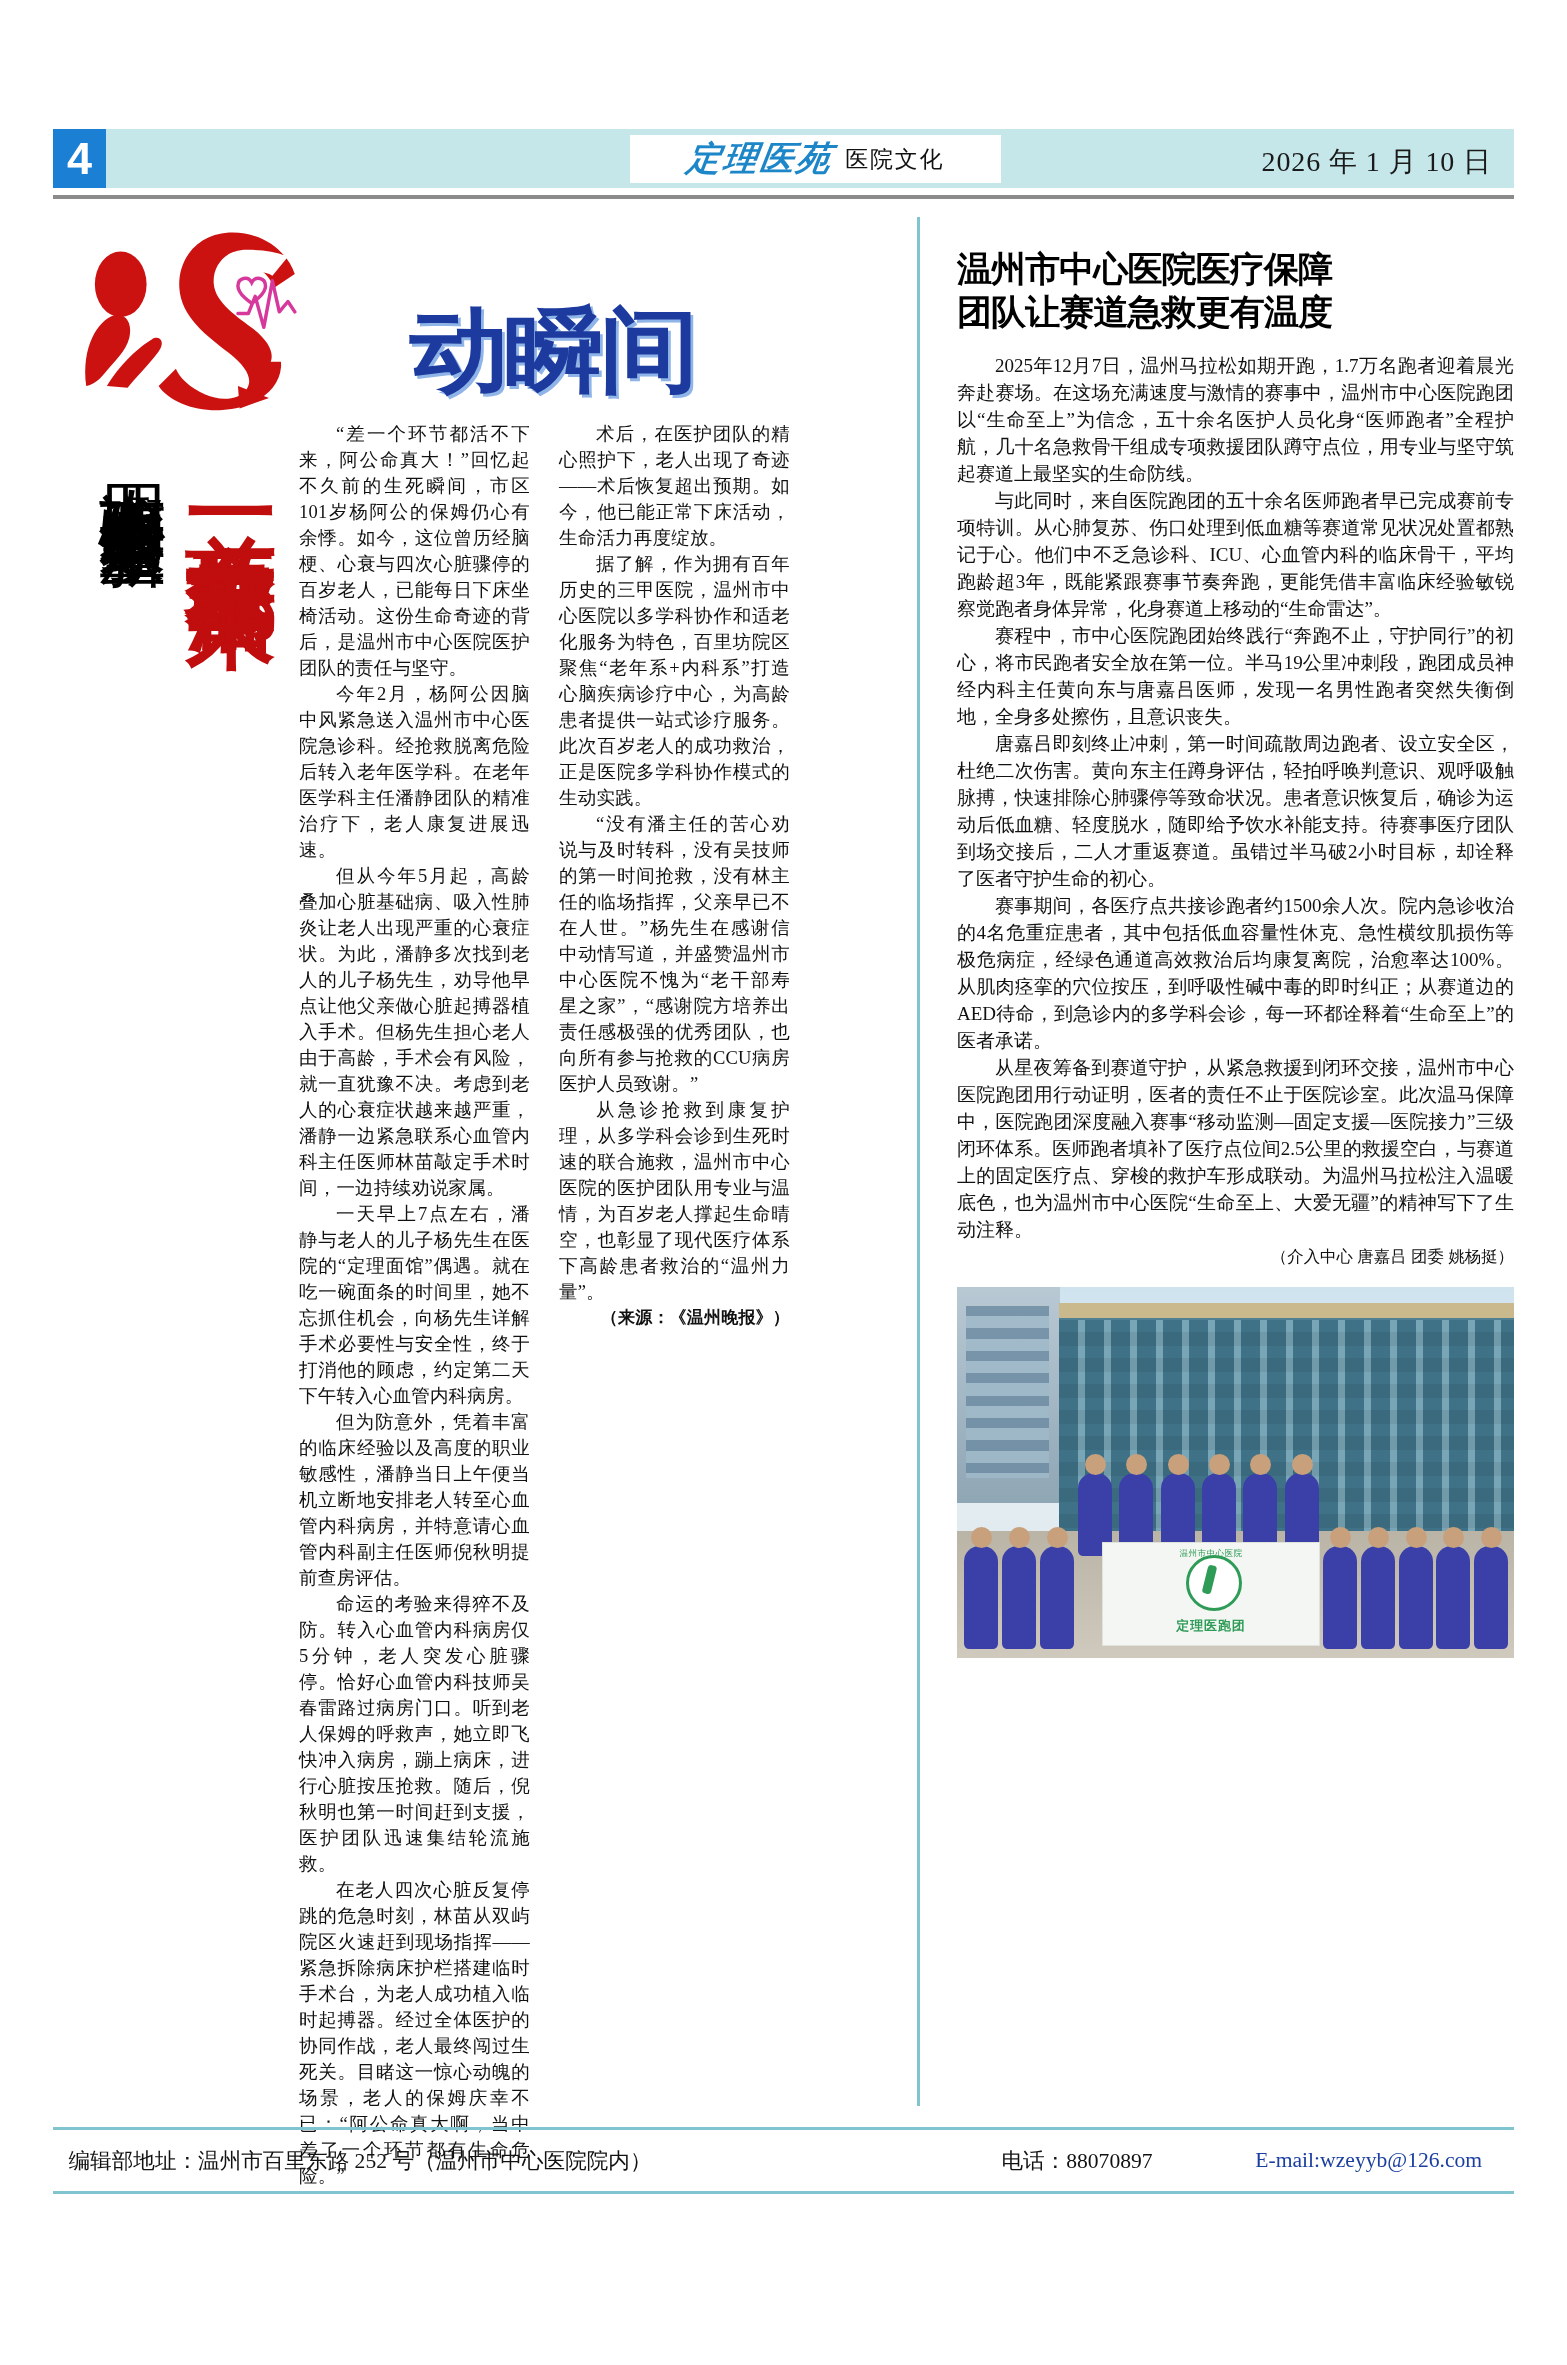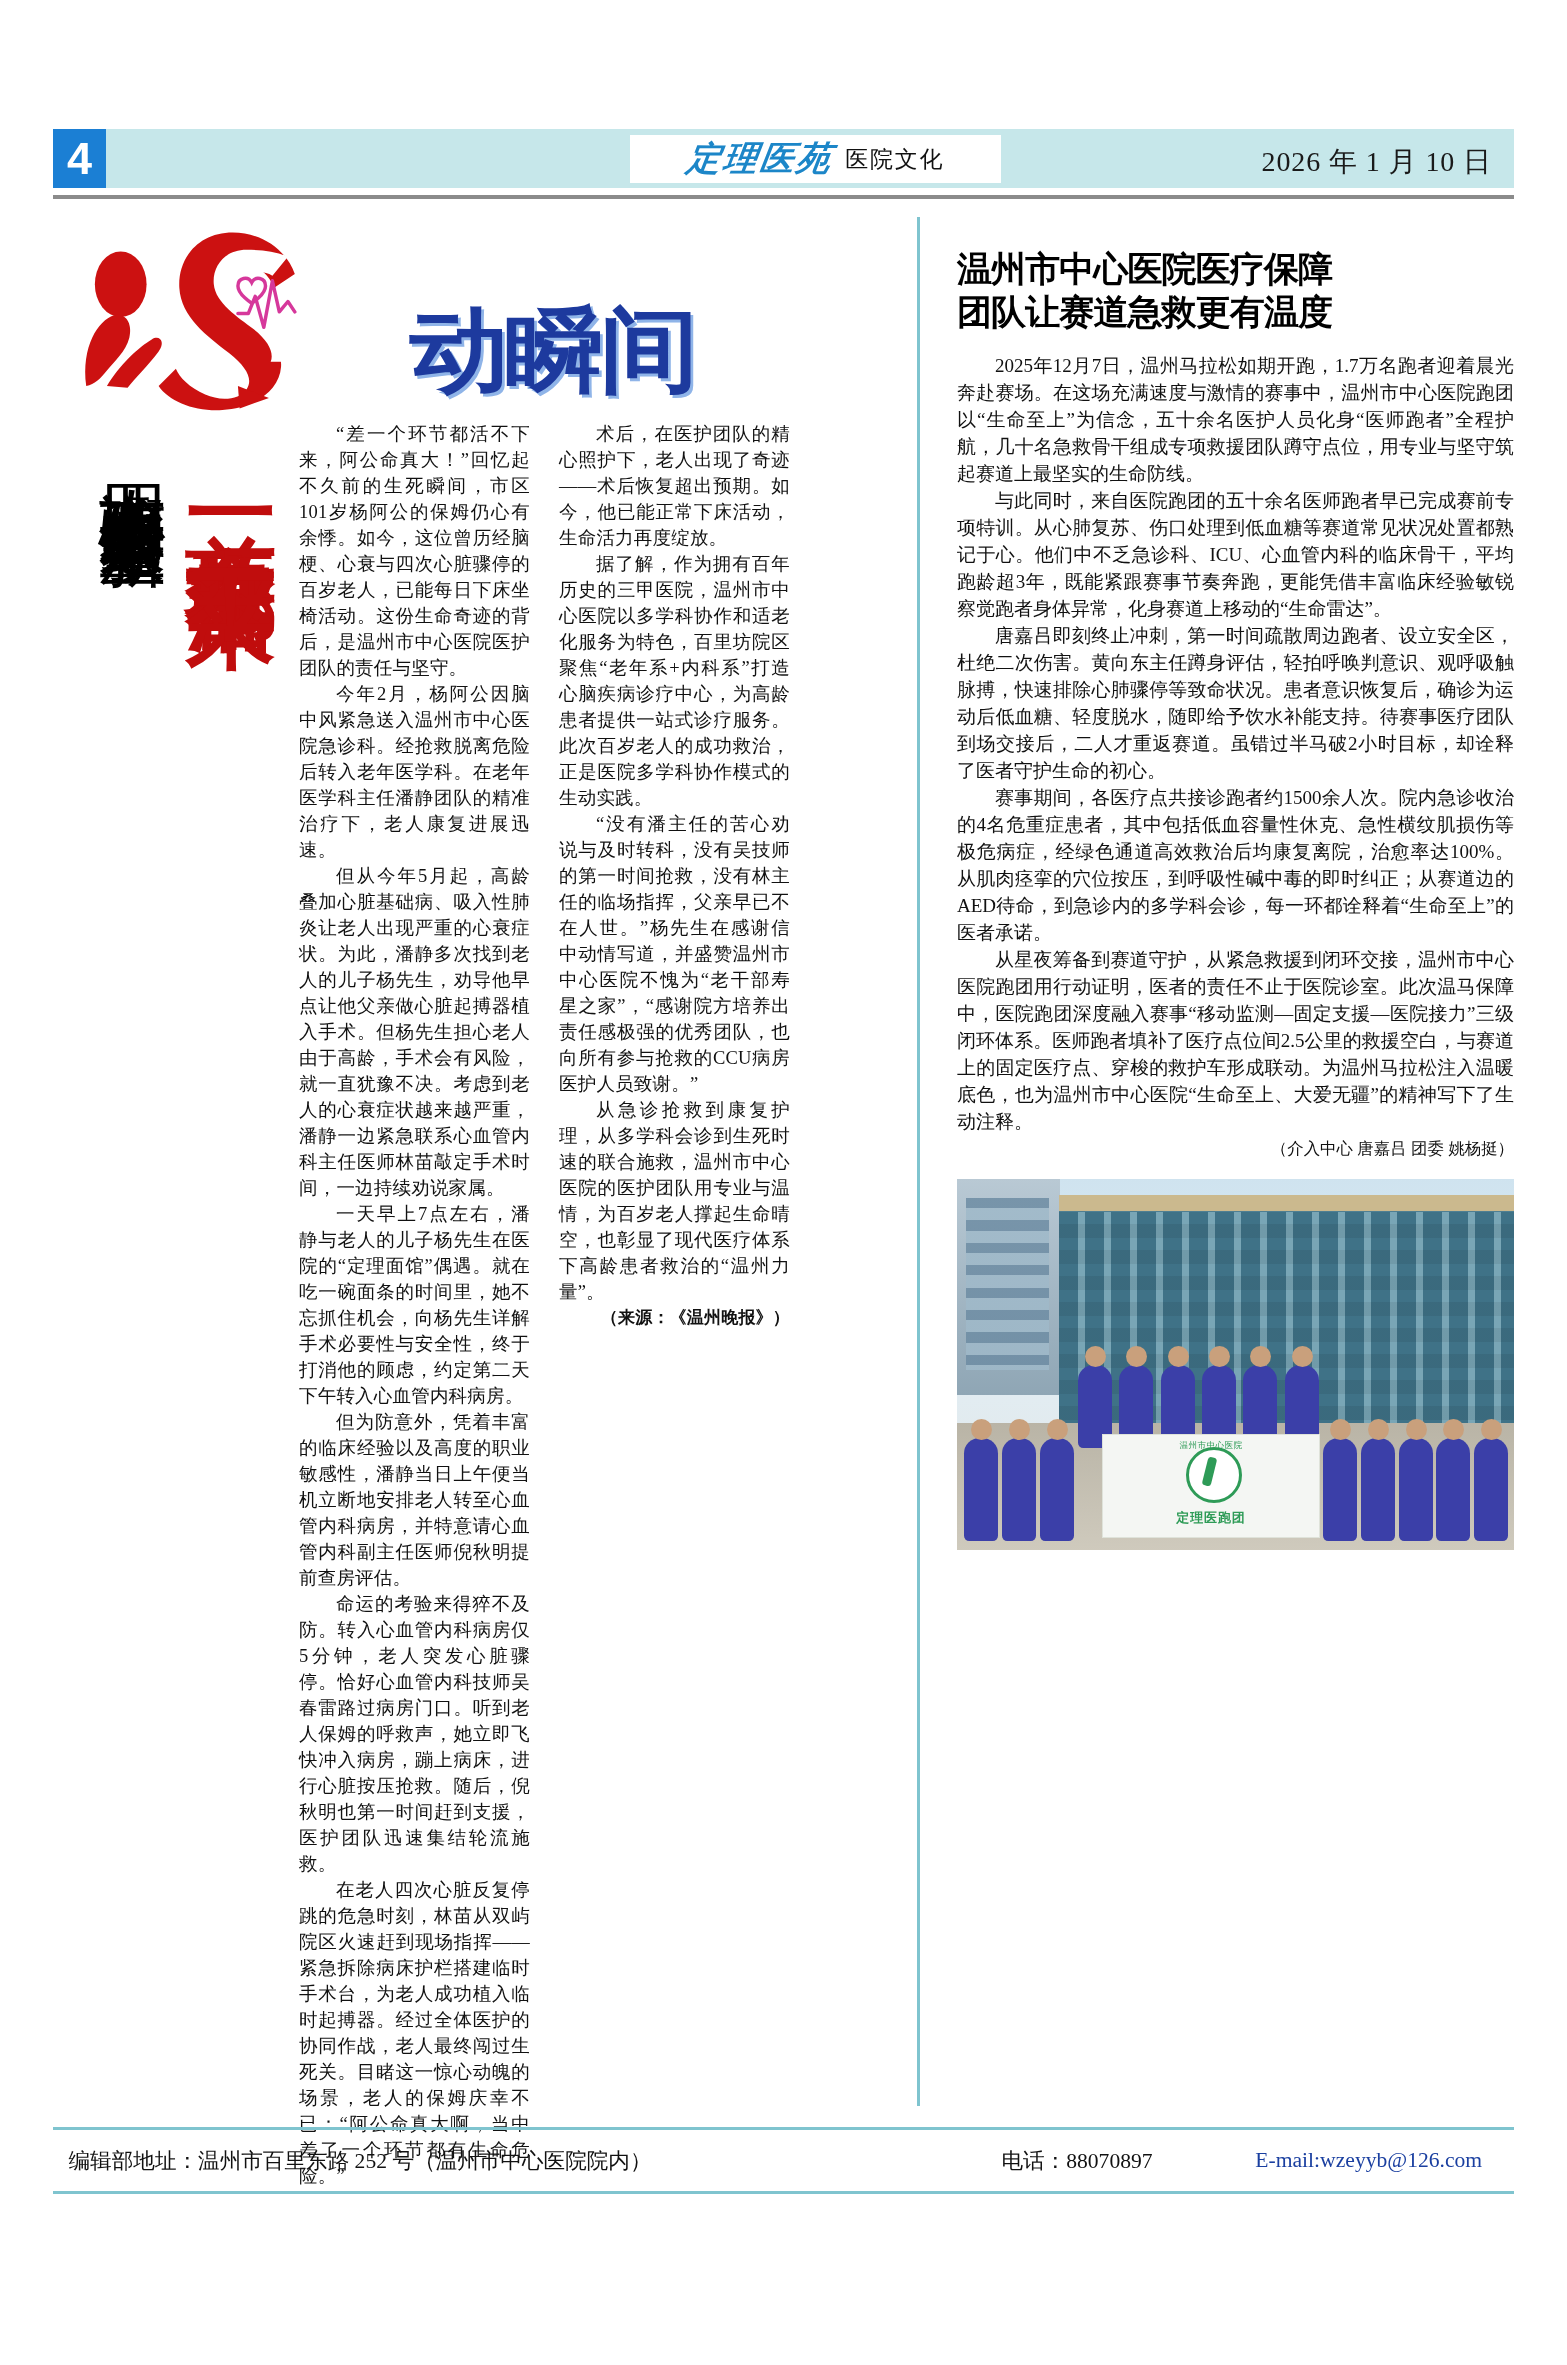--- a/index.html
+++ b/index.html
@@ -330,20 +330,21 @@
 
   <div class="right-col">
     <h2 class="r-head2">
       <span>温州市中心医院医疗保障</span><br>
       <span>团队让赛道急救更有温度</span>
     </h2>
 
     <div class="r-body">
       <p>2025年12月7日，温州马拉松如期开跑，1.7万名跑者迎着晨光奔赴赛场。在这场充满速度与激情的赛事中，温州市中心医院跑团以“生命至上”为信念，五十余名医护人员化身“医师跑者”全程护航，几十名急救骨干组成专项救援团队蹲守点位，用专业与坚守筑起赛道上最坚实的生命防线。</p>
       <p>与此同时，来自医院跑团的五十余名医师跑者早已完成赛前专项特训。从心肺复苏、伤口处理到低血糖等赛道常见状况处置都熟记于心。他们中不乏急诊科、ICU、心血管内科的临床骨干，平均跑龄超3年，既能紧跟赛事节奏奔跑，更能凭借丰富临床经验敏锐察觉跑者身体异常，化身赛道上移动的“生命雷达”。</p>
+      <p>赛程中，市中心医院跑团始终践行“奔跑不止，守护同行”的初心，将市民跑者安全放在第一位。半马19公里冲刺段，跑团成员神经内科主任黄向东与唐嘉吕医师，发现一名男性跑者突然失衡倒地，全身多处擦伤，且意识丧失。</p>
       <p>唐嘉吕即刻终止冲刺，第一时间疏散周边跑者、设立安全区，杜绝二次伤害。黄向东主任蹲身评估，轻拍呼唤判意识、观呼吸触脉搏，快速排除心肺骤停等致命状况。患者意识恢复后，确诊为运动后低血糖、轻度脱水，随即给予饮水补能支持。待赛事医疗团队到场交接后，二人才重返赛道。虽错过半马破2小时目标，却诠释了医者守护生命的初心。</p>
       <p>赛事期间，各医疗点共接诊跑者约1500余人次。院内急诊收治的4名危重症患者，其中包括低血容量性休克、急性横纹肌损伤等极危病症，经绿色通道高效救治后均康复离院，治愈率达100%。从肌肉痉挛的穴位按压，到呼吸性碱中毒的即时纠正；从赛道边的AED待命，到急诊内的多学科会诊，每一环都诠释着“生命至上”的医者承诺。</p>
       <p>从星夜筹备到赛道守护，从紧急救援到闭环交接，温州市中心医院跑团用行动证明，医者的责任不止于医院诊室。此次温马保障中，医院跑团深度融入赛事“移动监测—固定支援—医院接力”三级闭环体系。医师跑者填补了医疗点位间2.5公里的救援空白，与赛道上的固定医疗点、穿梭的救护车形成联动。为温州马拉松注入温暖底色，也为温州市中心医院“生命至上、大爱无疆”的精神写下了生动注释。</p>
       <p class="r-byline">（介入中心 唐嘉吕 团委 姚杨挺）</p>
     </div>
 
     <div class="photo">
       <div class="sky"></div>
       <div class="bldgL"></div>
       <div class="bldgR"></div>

